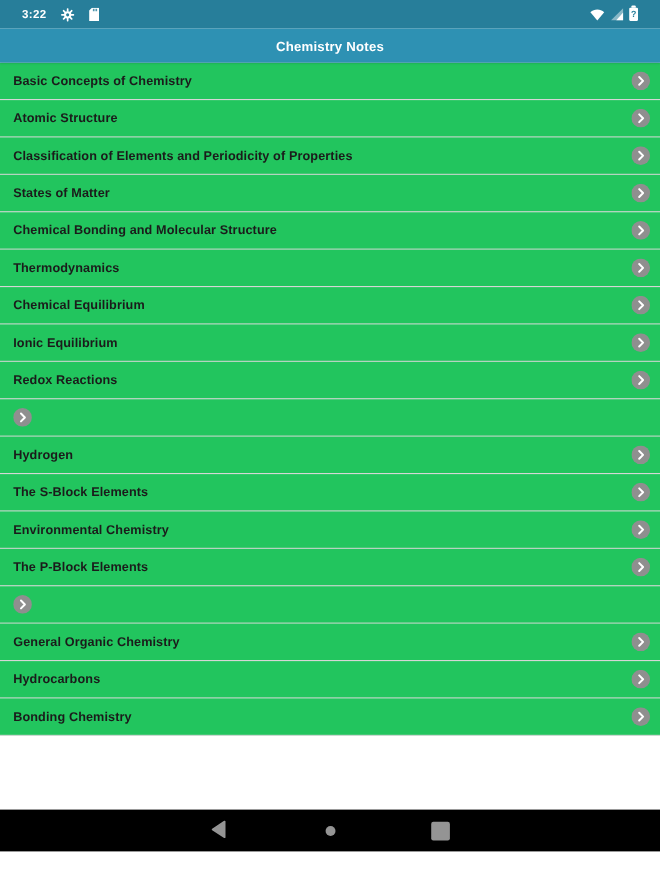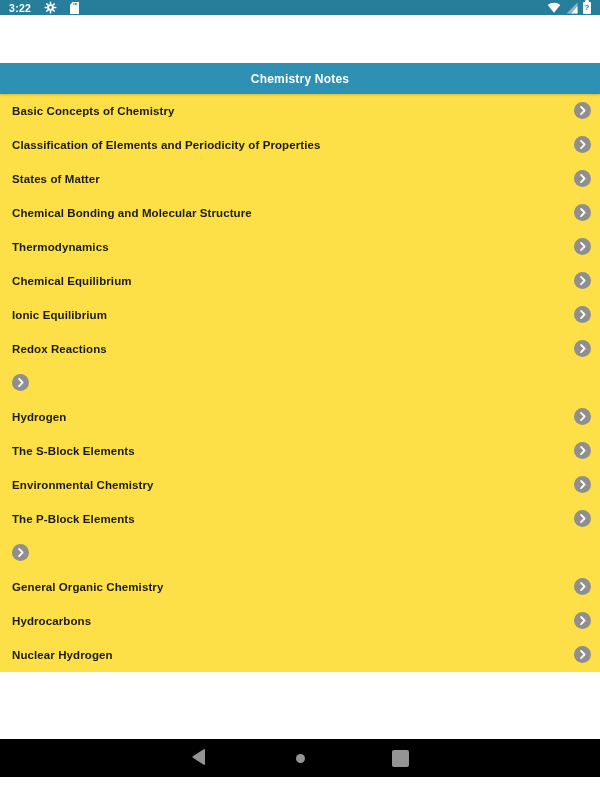--- a/index.html
+++ b/index.html
@@ -3,47 +3,47 @@
 <meta charset="utf-8">
 <style>
   html,body{margin:0;padding:0;}
   body{
     width:600px;height:800px;overflow:hidden;background:#ffffff;
     font-family:"Liberation Sans",sans-serif;
     -webkit-font-smoothing:antialiased;
   }
   
   .status-bar{
-    height:15px;background:#277e9a;display:flex;align-items:center;
-    padding:0 9px;box-sizing:border-box;color:#fff;
+    height:26px;background:#277e9a;display:flex;align-items:center;
+    padding:0 20px;box-sizing:border-box;color:#fff;
   }
   .status-time{font-size:10.5px;font-weight:700;letter-spacing:.3px;line-height:18px;}
   .sb-icon{display:inline-flex;align-items:center;justify-content:center;}
   .sb-left-gap{margin-left:13px;}
   .sb-spacer{flex:1;}
   .sb-right-gap{margin-left:5px;}
   .battery{
     width:8px;height:12px;background:#fff;border-radius:1px;position:relative;
     display:flex;align-items:center;justify-content:center;
   }
   .battery:before{
     content:"";position:absolute;top:-2px;left:2px;width:4px;height:2px;background:#fff;
     border-radius:1px 1px 0 0;
   }
   .battery-glyph{font-size:8px;font-weight:700;color:#277e9a;line-height:1;}
   
   .app-bar{
     height:31px;background:#2e91b3;display:flex;align-items:center;justify-content:center;
-    box-shadow:0 1px 2px rgba(0,0,0,.18);position:relative;z-index:2;margin-top:48px;
+    box-shadow:0 1px 2px rgba(0,0,0,.18);position:relative;z-index:2;
   }
   .app-title{color:#ffffff;font-size:12px;font-weight:700;letter-spacing:.2px;}
   
   .chapter-list{background:#ffffff;}
   .row{
-    height:33px;border-bottom:1px solid #d6d6d6;background:#fde047;
+    height:33px;border-bottom:1px solid #d6d6d6;background:#22c55e;
     display:flex;align-items:center;padding:0 9px 0 12px;box-sizing:content-box;
     cursor:pointer;
   }
   .row-label{flex:1;font-size:11.5px;font-weight:700;color:#1b1b1b;letter-spacing:.1px;}
   .chev{width:17px;height:17px;display:inline-flex;}
   
   .list-gap{height:67px;background:#ffffff;}
   .nav-bar{
     height:38px;background:#000000;display:flex;align-items:center;justify-content:center;
   }
@@ -119,20 +119,29 @@
   <div class="row">
     <span class="row-label">Basic Concepts of Chemistry</span>
     <span class="chev">
         <svg width="17" height="17" viewBox="0 0 24 24">
           <circle cx="12" cy="12" r="12" fill="#8f8f8f"></circle>
           <path d="M10 7l5 5-5 5" fill="none" stroke="#ffffff" stroke-width="2.6" stroke-linecap="round" stroke-linejoin="round"></path>
         </svg>
       </span>
   </div>
   <div class="row">
+    <span class="row-label">Atomic Structure</span>
+    <span class="chev">
+        <svg width="17" height="17" viewBox="0 0 24 24">
+          <circle cx="12" cy="12" r="12" fill="#8f8f8f"></circle>
+          <path d="M10 7l5 5-5 5" fill="none" stroke="#ffffff" stroke-width="2.6" stroke-linecap="round" stroke-linejoin="round"></path>
+        </svg>
+      </span>
+  </div>
+  <div class="row">
     <span class="row-label">Classification of Elements and Periodicity of Properties</span>
     <span class="chev">
         <svg width="17" height="17" viewBox="0 0 24 24">
           <circle cx="12" cy="12" r="12" fill="#8f8f8f"></circle>
           <path d="M10 7l5 5-5 5" fill="none" stroke="#ffffff" stroke-width="2.6" stroke-linecap="round" stroke-linejoin="round"></path>
         </svg>
       </span>
   </div>
   <div class="row">
     <span class="row-label">States of Matter</span>
@@ -252,21 +261,21 @@
   <div class="row">
     <span class="row-label">Hydrocarbons</span>
     <span class="chev">
         <svg width="17" height="17" viewBox="0 0 24 24">
           <circle cx="12" cy="12" r="12" fill="#8f8f8f"></circle>
           <path d="M10 7l5 5-5 5" fill="none" stroke="#ffffff" stroke-width="2.6" stroke-linecap="round" stroke-linejoin="round"></path>
         </svg>
       </span>
   </div>
   <div class="row">
-    <span class="row-label">Nuclear Hydrogen</span>
+    <span class="row-label">Bonding Chemistry</span>
     <span class="chev">
         <svg width="17" height="17" viewBox="0 0 24 24">
           <circle cx="12" cy="12" r="12" fill="#8f8f8f"></circle>
           <path d="M10 7l5 5-5 5" fill="none" stroke="#ffffff" stroke-width="2.6" stroke-linecap="round" stroke-linejoin="round"></path>
         </svg>
       </span>
   </div>
 </div>
 
 <div class="list-gap"></div>

